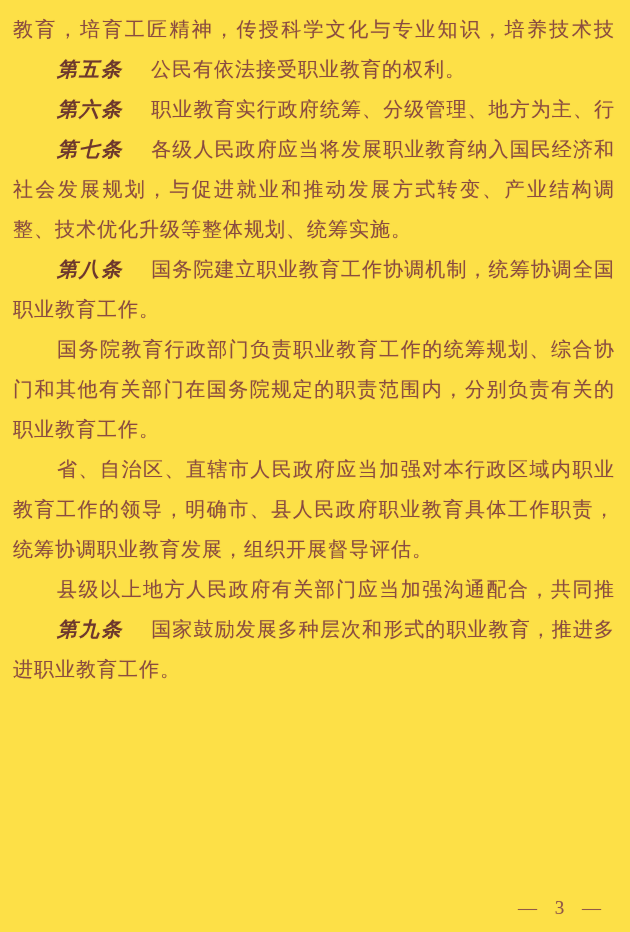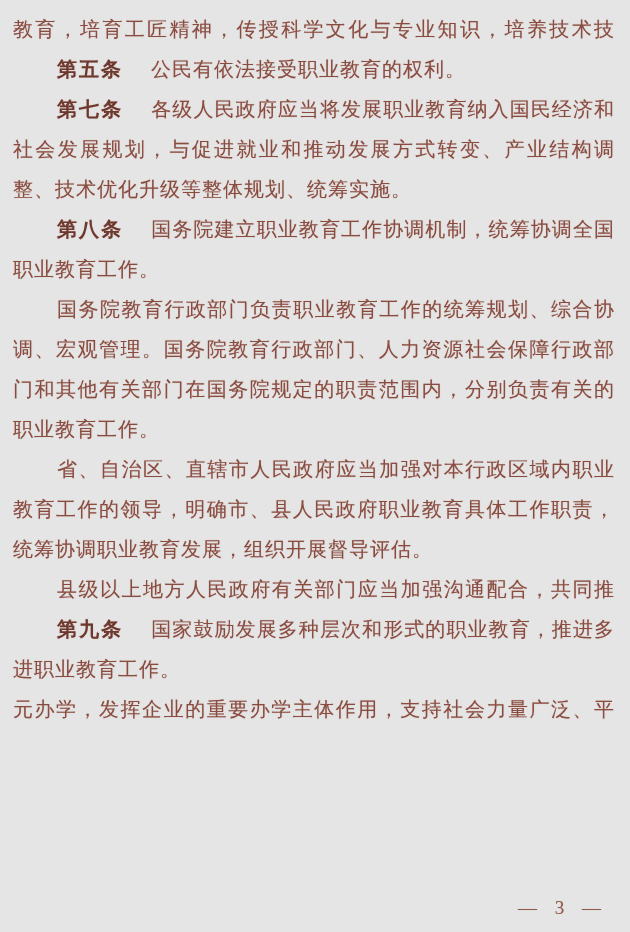--- a/index.html
+++ b/index.html
@@ -1,21 +1,21 @@
 <!DOCTYPE html>
 <html><head>
 <meta charset="utf-8">
 <style>
   html, body { margin: 0; padding: 0; background: #ffffff; }
   .page {
     position: relative;
     width: 630px;
     height: 932px;
     box-sizing: border-box;
-    background: #e5e5e5;
+    background: #fde047;
     padding: 9px 15px 0 13px;
     font-family: "Liberation Serif", "DejaVu Serif", serif;
     color: #8a4c40;
     overflow: hidden;
   }
   .l {
     height: 40px;
     line-height: 40px;
     font-size: 20px;
     letter-spacing: 1px;
@@ -26,20 +26,21 @@
   }
   .full { text-align-last: justify; white-space: normal; }
   .part { text-align-last: left; }
   .ind  { padding-left: 44px; }
   .art {
     font-weight: 700;
     margin-right: 28px;
     font-family: "Liberation Sans", "DejaVu Sans", sans-serif;
     color: #6d382d;
     letter-spacing: 2px;
+    font-style: italic;
   }
   .footer {
     position: absolute;
     right: 26px;
     bottom: 13px;
     font-size: 19px;
     line-height: 22px;
     letter-spacing: 3px;
     word-spacing: 7px;
     color: #8e5649;
@@ -48,37 +49,36 @@
 </style>
 </head>
 <body>
 
 <div class="page">
 
   <div class="l full"><span>教育，培育工匠精神，传授科学文化与专业知识，培养技术技</span></div>
 
   <div class="l part ind"><span class="art">第五条</span><span>公民有依法接受职业教育的权利。</span></div>
 
+  <div class="l full ind"><span class="art">第六条</span><span>职业教育实行政府统筹、分级管理、地方为主、行</span></div>
 
   <div class="l full ind"><span class="art">第七条</span><span>各级人民政府应当将发展职业教育纳入国民经济和</span></div>
   <div class="l full"><span>社会发展规划，与促进就业和推动发展方式转变、产业结构调</span></div>
   <div class="l part"><span>整、技术优化升级等整体规划、统筹实施。</span></div>
 
   <div class="l full ind"><span class="art">第八条</span><span>国务院建立职业教育工作协调机制，统筹协调全国</span></div>
   <div class="l part"><span>职业教育工作。</span></div>
 
   <div class="l full ind"><span>国务院教育行政部门负责职业教育工作的统筹规划、综合协</span></div>
-  <div class="l full"><span>调、宏观管理。国务院教育行政部门、人力资源社会保障行政部</span></div>
   <div class="l full"><span>门和其他有关部门在国务院规定的职责范围内，分别负责有关的</span></div>
   <div class="l part"><span>职业教育工作。</span></div>
 
   <div class="l full ind"><span>省、自治区、直辖市人民政府应当加强对本行政区域内职业</span></div>
   <div class="l full"><span>教育工作的领导，明确市、县人民政府职业教育具体工作职责，</span></div>
   <div class="l part"><span>统筹协调职业教育发展，组织开展督导评估。</span></div>
 
   <div class="l full ind"><span>县级以上地方人民政府有关部门应当加强沟通配合，共同推</span></div>
   <div class="l full ind"><span class="art">第九条</span><span>国家鼓励发展多种层次和形式的职业教育，推进多</span></div>
 
   <div class="l part"><span>进职业教育工作。</span></div>
-  <div class="l full"><span>元办学，发挥企业的重要办学主体作用，支持社会力量广泛、平</span></div>
 
   <div class="footer">— 3 —</div>
 </div>
 
 </body></html>

